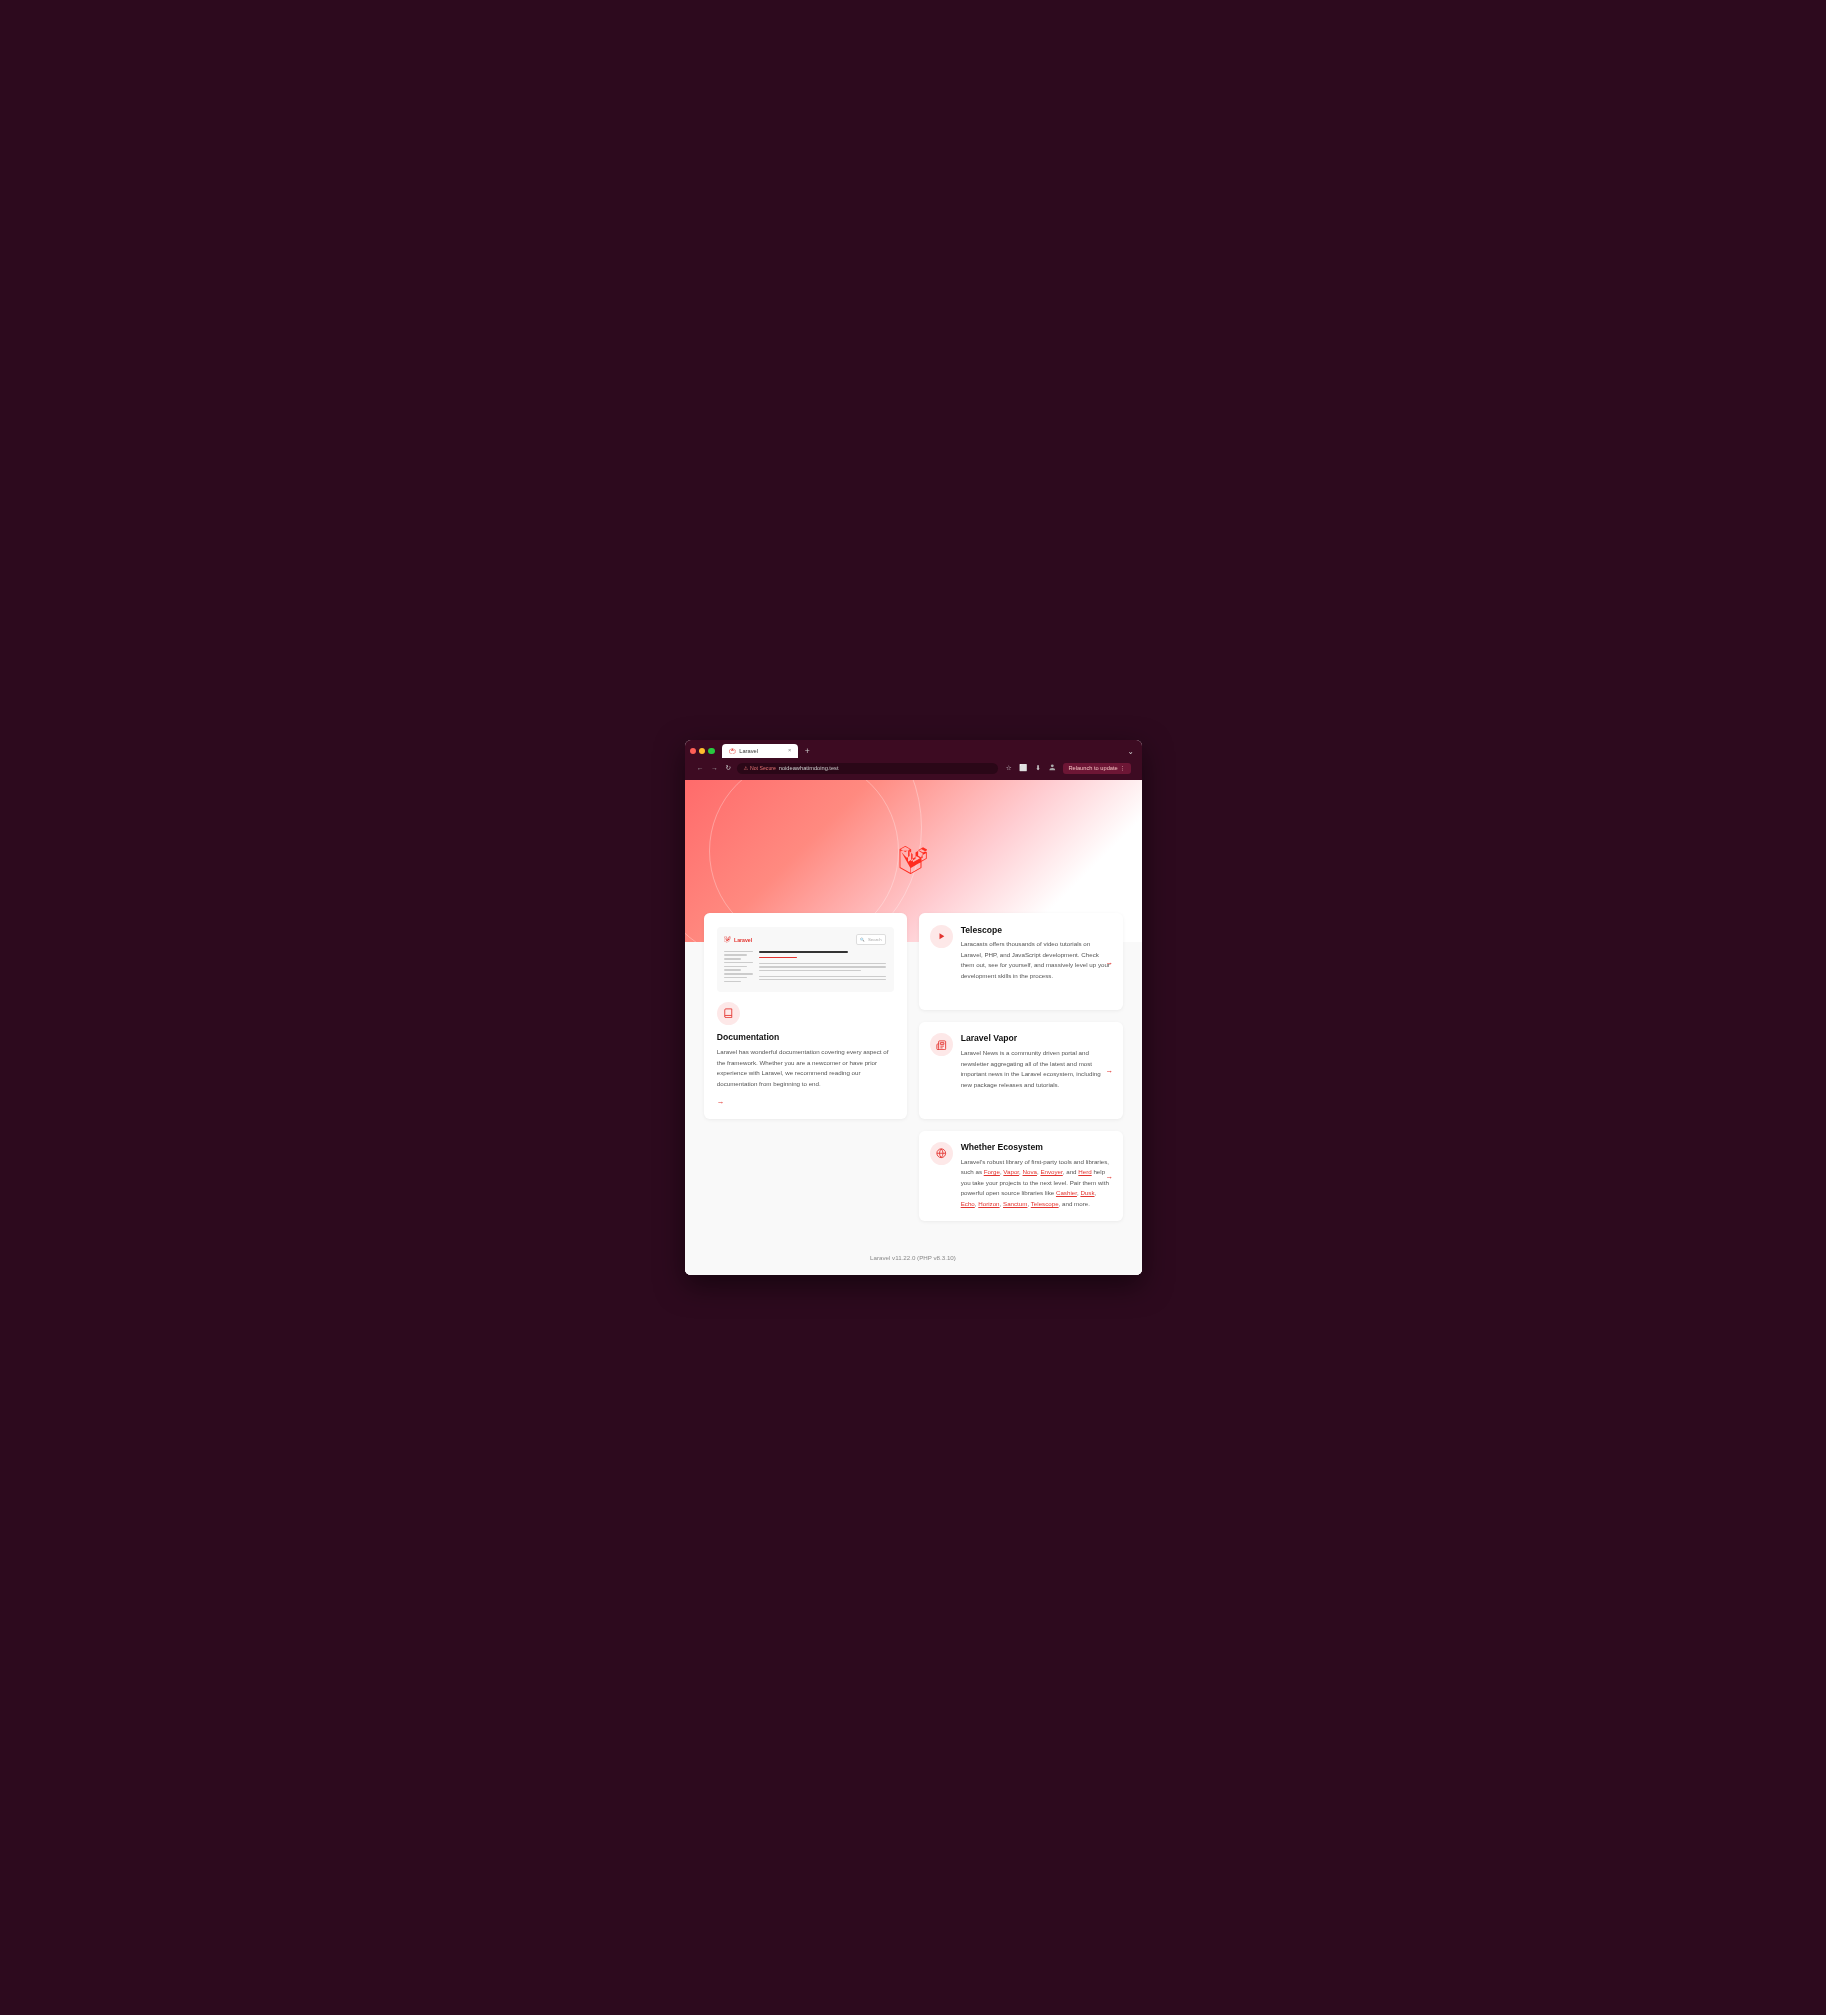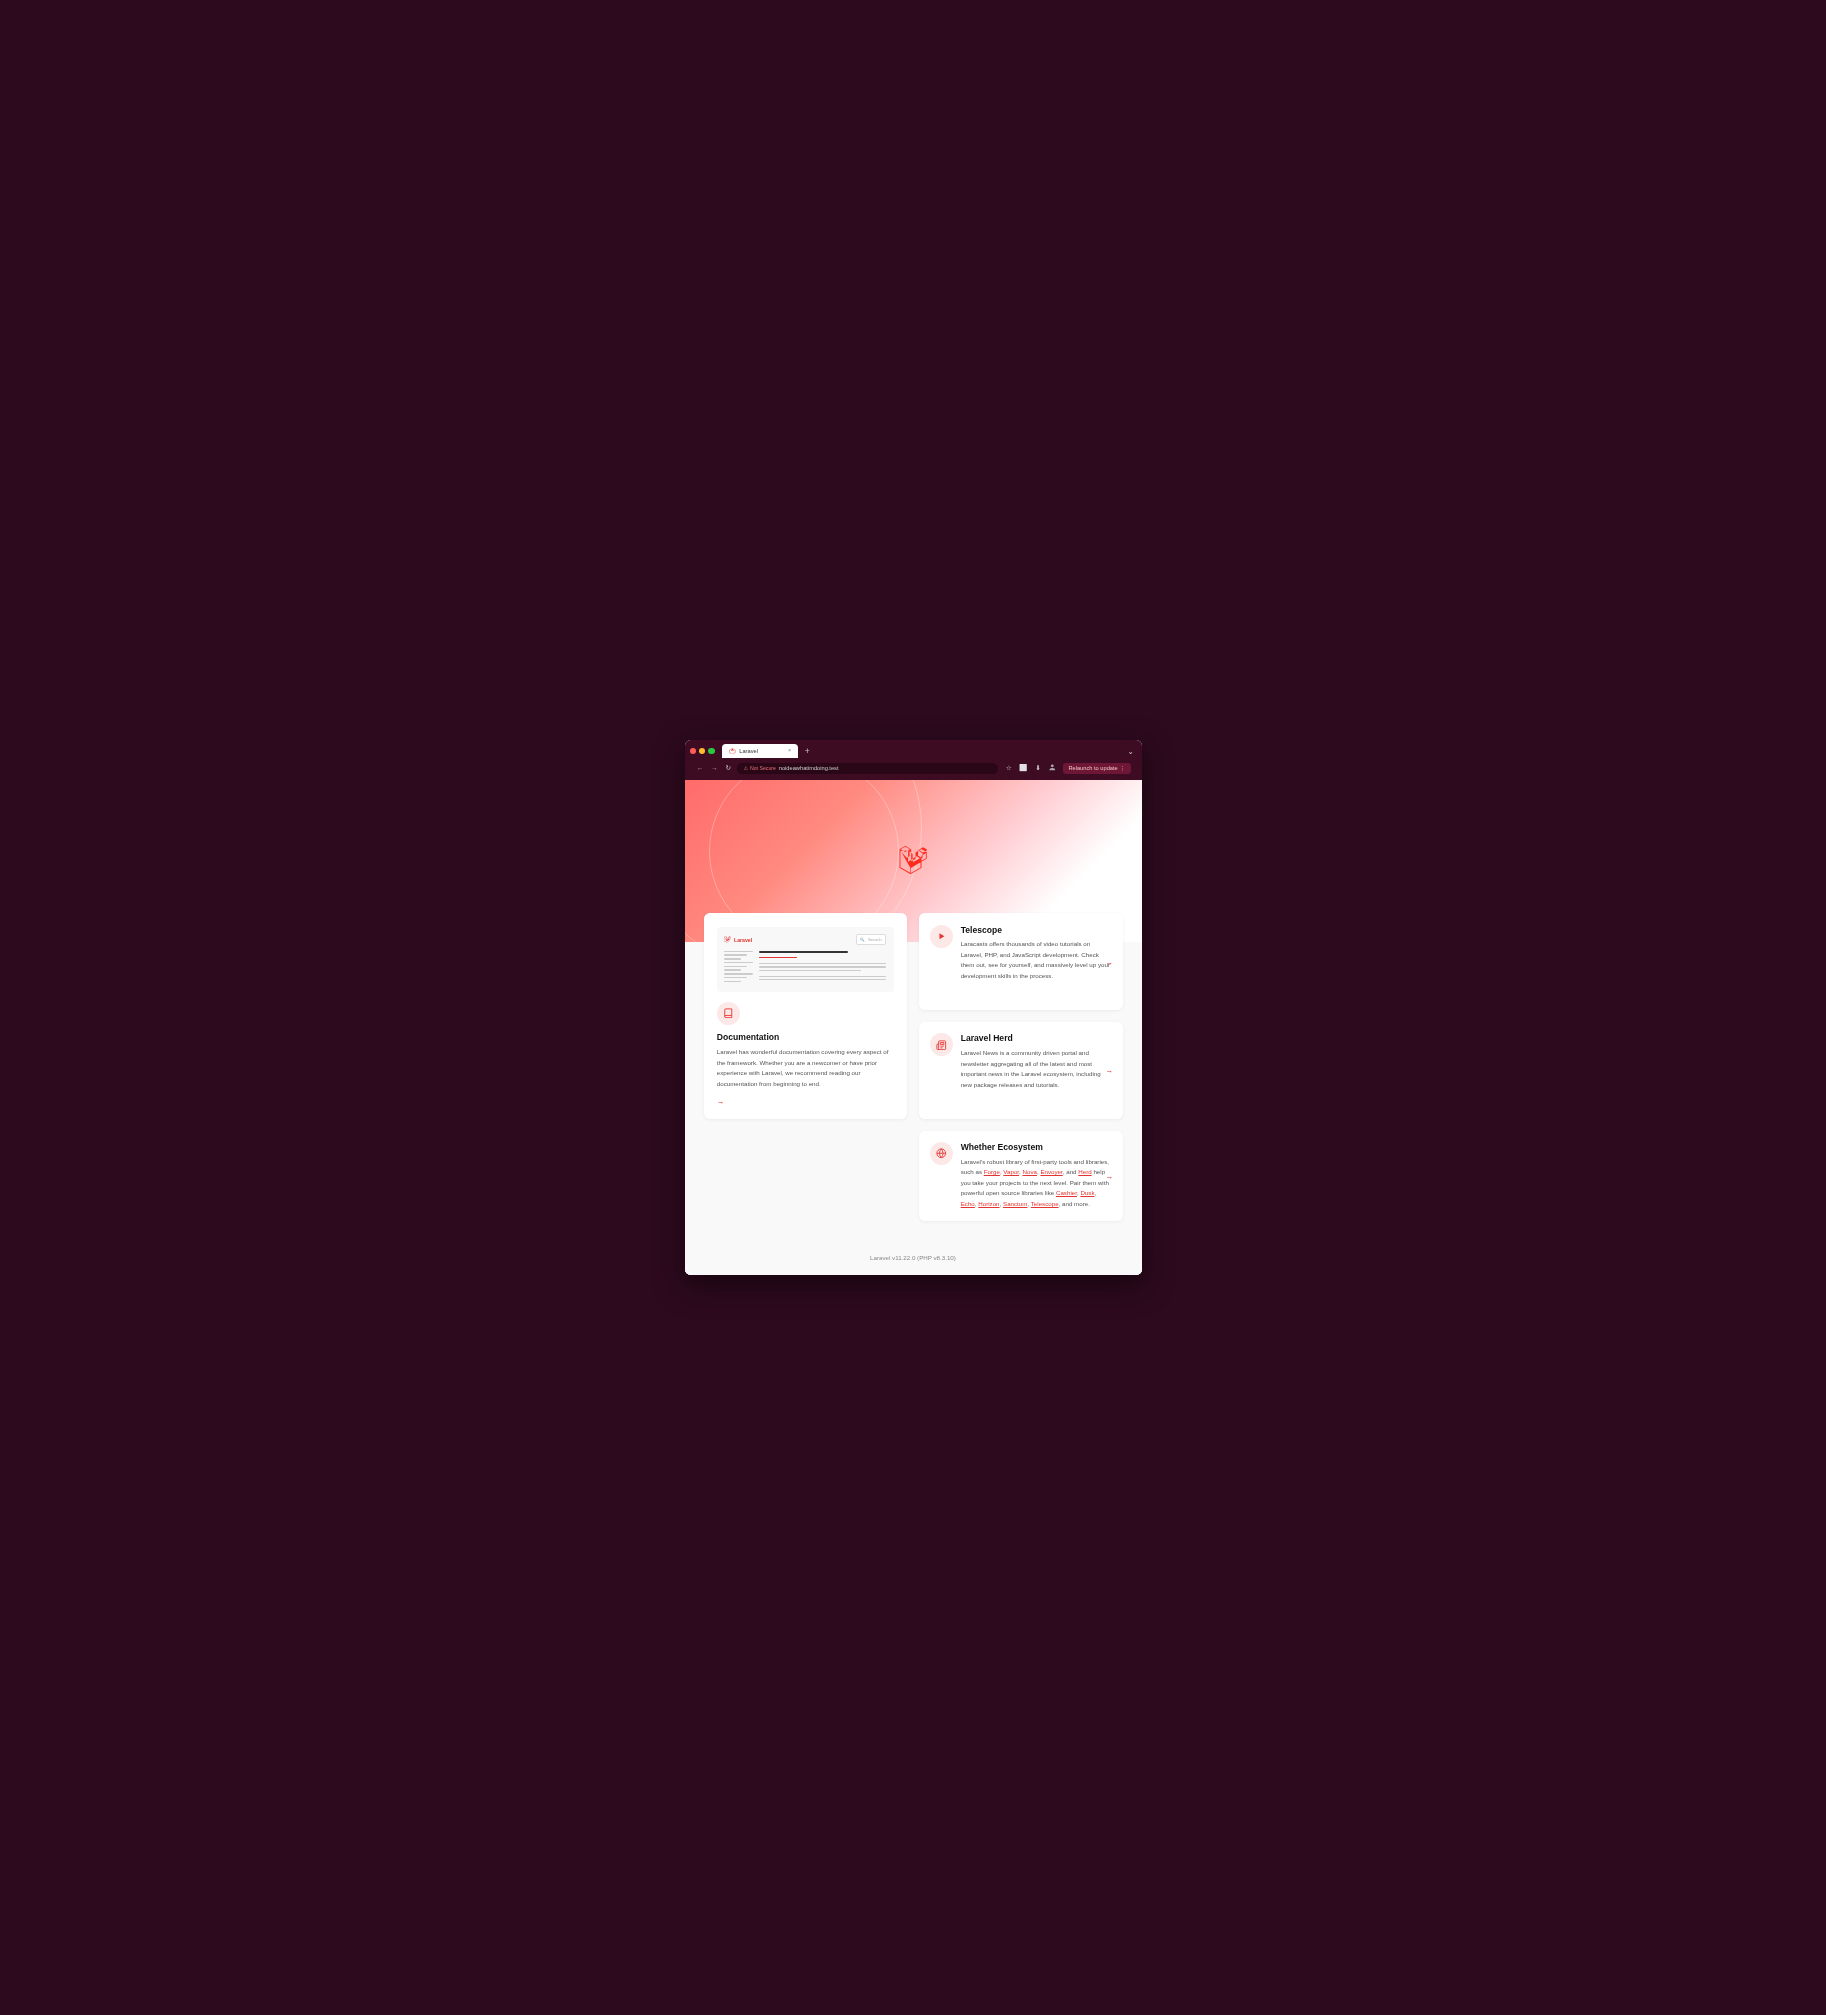--- a/index.html
+++ b/index.html
@@ -558,21 +558,21 @@
         <div class="right-card">
           <div class="card-icon-circle" style="flex-shrink:0">
             <svg width="10.5" height="10.5" viewBox="0 0 24 24" fill="none" stroke="#e3342f" stroke-width="2">
               <path d="M4 22h16a2 2 0 0 0 2-2V4a2 2 0 0 0-2-2H8a2 2 0 0 0-2 2v16a2 2 0 0 1-2 2zm0 0a2 2 0 0 1-2-2v-9c0-1.1.9-2 2-2h2"></path>
               <path d="M18 14h-8"></path>
               <path d="M15 18h-5"></path>
               <path d="M10 6h8v4h-8z"></path>
             </svg>
           </div>
           <div class="right-card-content">
-            <div class="card-title">Laravel Herd</div>
+            <div class="card-title">Laravel Vapor</div>
             <div class="card-description">Laravel News is a community driven portal and newsletter aggregating all of the latest and most important news in the Laravel ecosystem, including new package releases and tutorials.</div>
           </div>
           <span class="right-card-arrow">→</span>
         </div>
 
         <div class="right-card" style="grid-column: 2; align-items: flex-start;">
           <div class="card-icon-circle" style="flex-shrink:0">
             <svg width="10.5" height="10.5" viewBox="0 0 24 24" fill="none" stroke="#e3342f" stroke-width="2">
               <circle cx="12" cy="12" r="10"></circle>
               <line x1="2" y1="12" x2="22" y2="12"></line>

